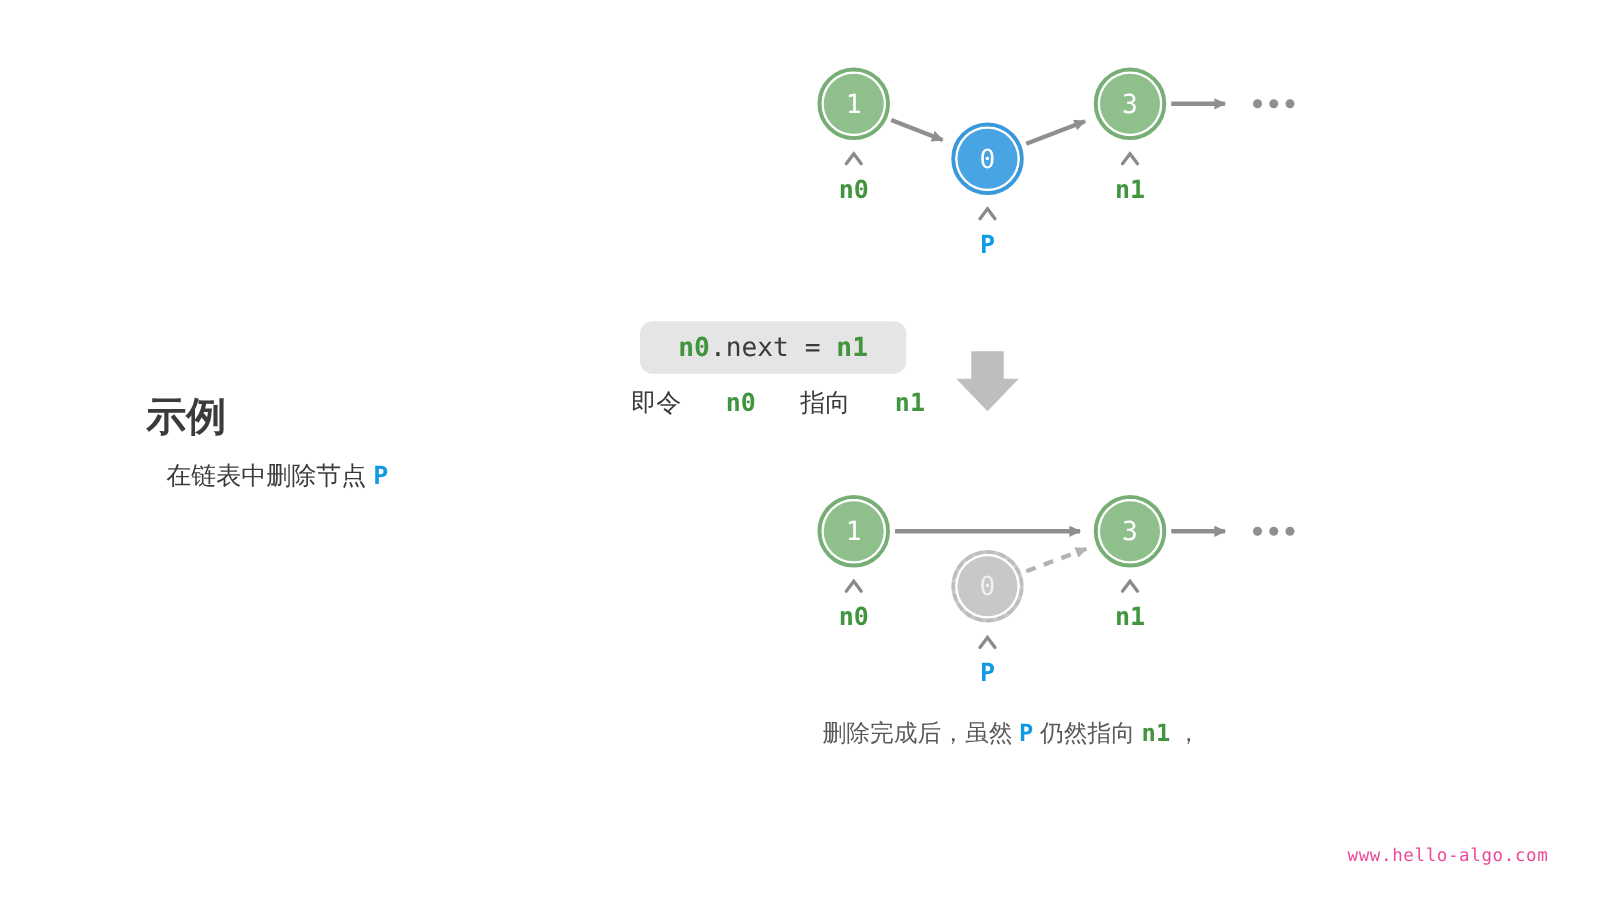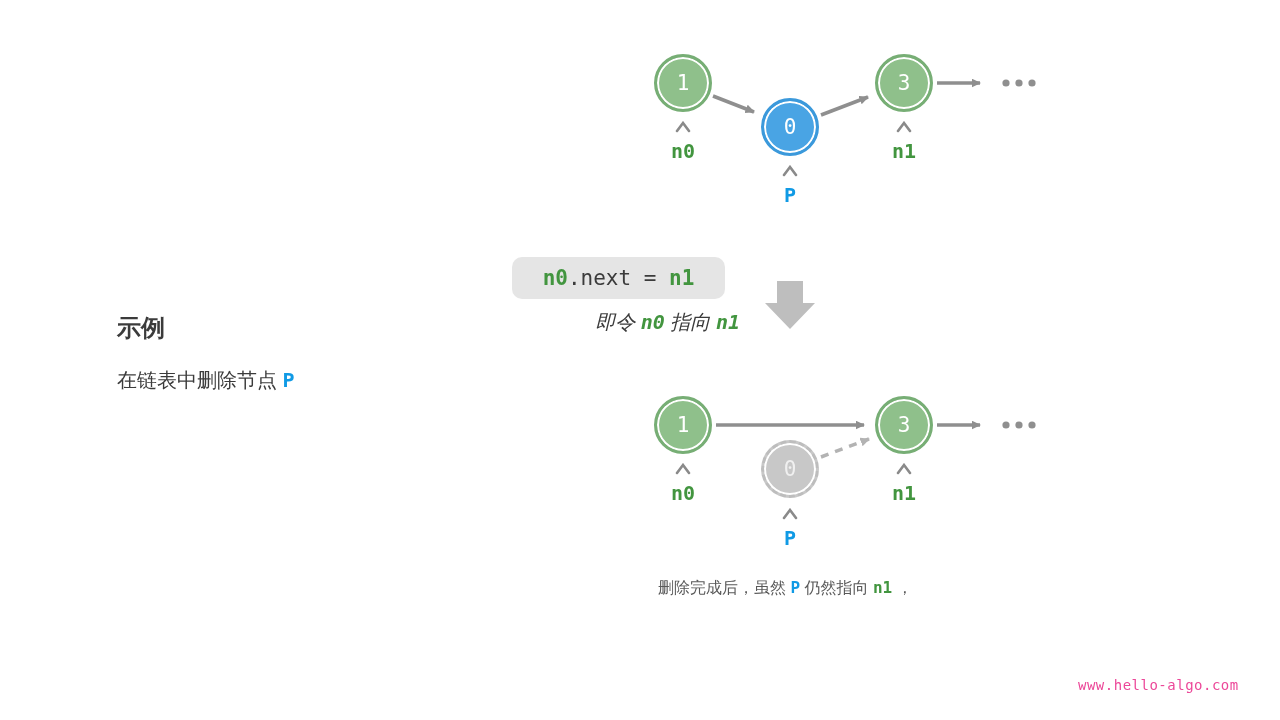--- a/index.html
+++ b/index.html
@@ -32,34 +32,34 @@
   
   .code-box{
     position:absolute;left:512px;top:257px;width:213px;height:42px;
     background:#e5e5e5;border-radius:10px;
     display:flex;align-items:center;justify-content:center;
     font-family:"DejaVu Sans Mono","Liberation Mono",monospace;
     font-size:21px;color:#3b3b3b;white-space:pre;
   }
   .code-caption{
     position:absolute;left:505px;top:307px;width:235px;height:30px;
-    display:flex;align-items:center;justify-content:flex-end;
-    font-size:20px;color:#3b3b3b;white-space:pre;font-style:italic;
+    display:flex;align-items:center;justify-content:space-between;
+    font-size:20px;color:#3b3b3b;white-space:pre;
   }
   
   .example-heading{
     position:absolute;left:117px;top:312px;
-    font-size:24px;font-weight:bold;color:#3b3b3b;
+    font-size:32px;font-weight:bold;color:#3b3b3b;
   }
   .example-subtitle{
-    position:absolute;left:117px;top:367px;
+    position:absolute;left:133px;top:367px;
     font-size:20px;color:#3b3b3b;white-space:pre;
   }
   
-  .note{position:absolute;left:658px;top:569px;font-size:16px;color:#595959;}
+  .note{position:absolute;left:658px;top:569px;font-size:19px;color:#595959;}
   .note-line{line-height:37px;white-space:pre;}
   
   .seg-green,.seg-blue{
     font-family:"DejaVu Sans Mono","Liberation Mono",monospace;
     font-weight:bold;
   }
   .seg-green{color:#42953f;}
   .seg-blue{color:#109ae5;}
   
   .watermark{

